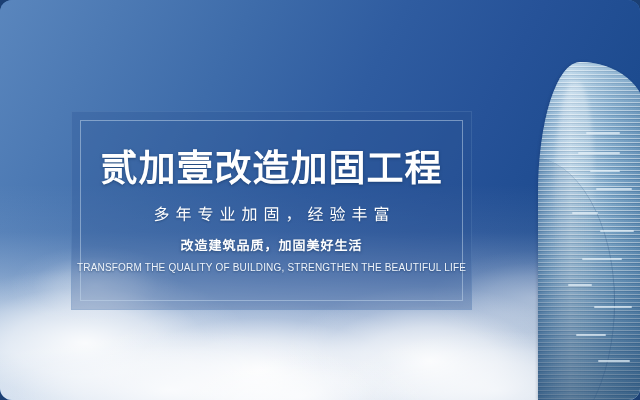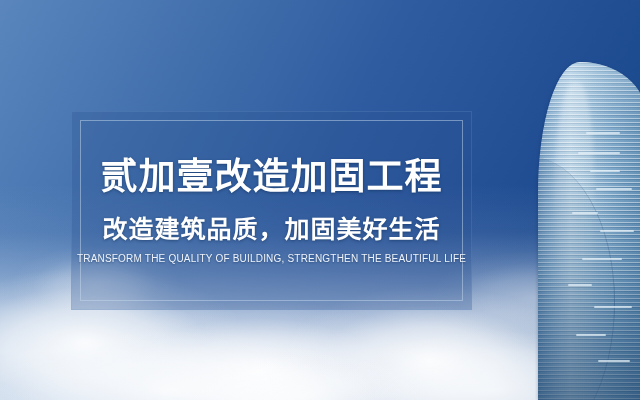--- a/index.html
+++ b/index.html
@@ -11,20 +11,21 @@
   body {
     font-family: "Liberation Sans", "DejaVu Sans", sans-serif;
   }
 
   .banner {
     position: relative;
     width: 640px;
     height: 400px;
     overflow: hidden;
     background: #4878b4;
+    border-radius: 12px;
   }
 
   
   .sky-base {
     position: absolute;
     inset: 0;
     background:
       linear-gradient(118deg,
         #5a86bd 0%,
         #4d7ab4 14%,
@@ -188,21 +189,21 @@
   .subtitle {
     font-size: 16px;
     font-weight: normal;
     letter-spacing: 6px;
     text-indent: 6px;
     line-height: 1.3;
     text-shadow: 0 1px 2px rgba(12,40,78,0.45);
     margin-bottom: 12px;
   }
   .slogan {
-    font-size: 25px;
+    font-size: 13px;
     font-weight: bold;
     letter-spacing: 1px;
     line-height: 1.25;
     text-shadow: 0 1px 3px rgba(12,40,78,0.50);
     margin-bottom: 7px;
   }
   .tagline-en {
     font-size: 10px;
     font-weight: normal;
     letter-spacing: 0.2px;
@@ -245,17 +246,18 @@
     <div class="win" style="left:38px; top:272px; width:30px;"></div>
     <div class="win" style="left:60px; top:298px; width:32px;"></div>
   </div>
 
   <div class="panel">
     <div class="panel-inner"></div>
   </div>
 
   <div class="copy">
     <div class="title">贰加壹改造加固工程</div>
+    <div class="subtitle">多年专业加固，经验丰富</div>
     <div class="slogan">改造建筑品质，加固美好生活</div>
     <div class="tagline-en">TRANSFORM THE QUALITY OF BUILDING, STRENGTHEN THE BEAUTIFUL LIFE</div>
   </div>
 
 </div>
 
 </body></html>

